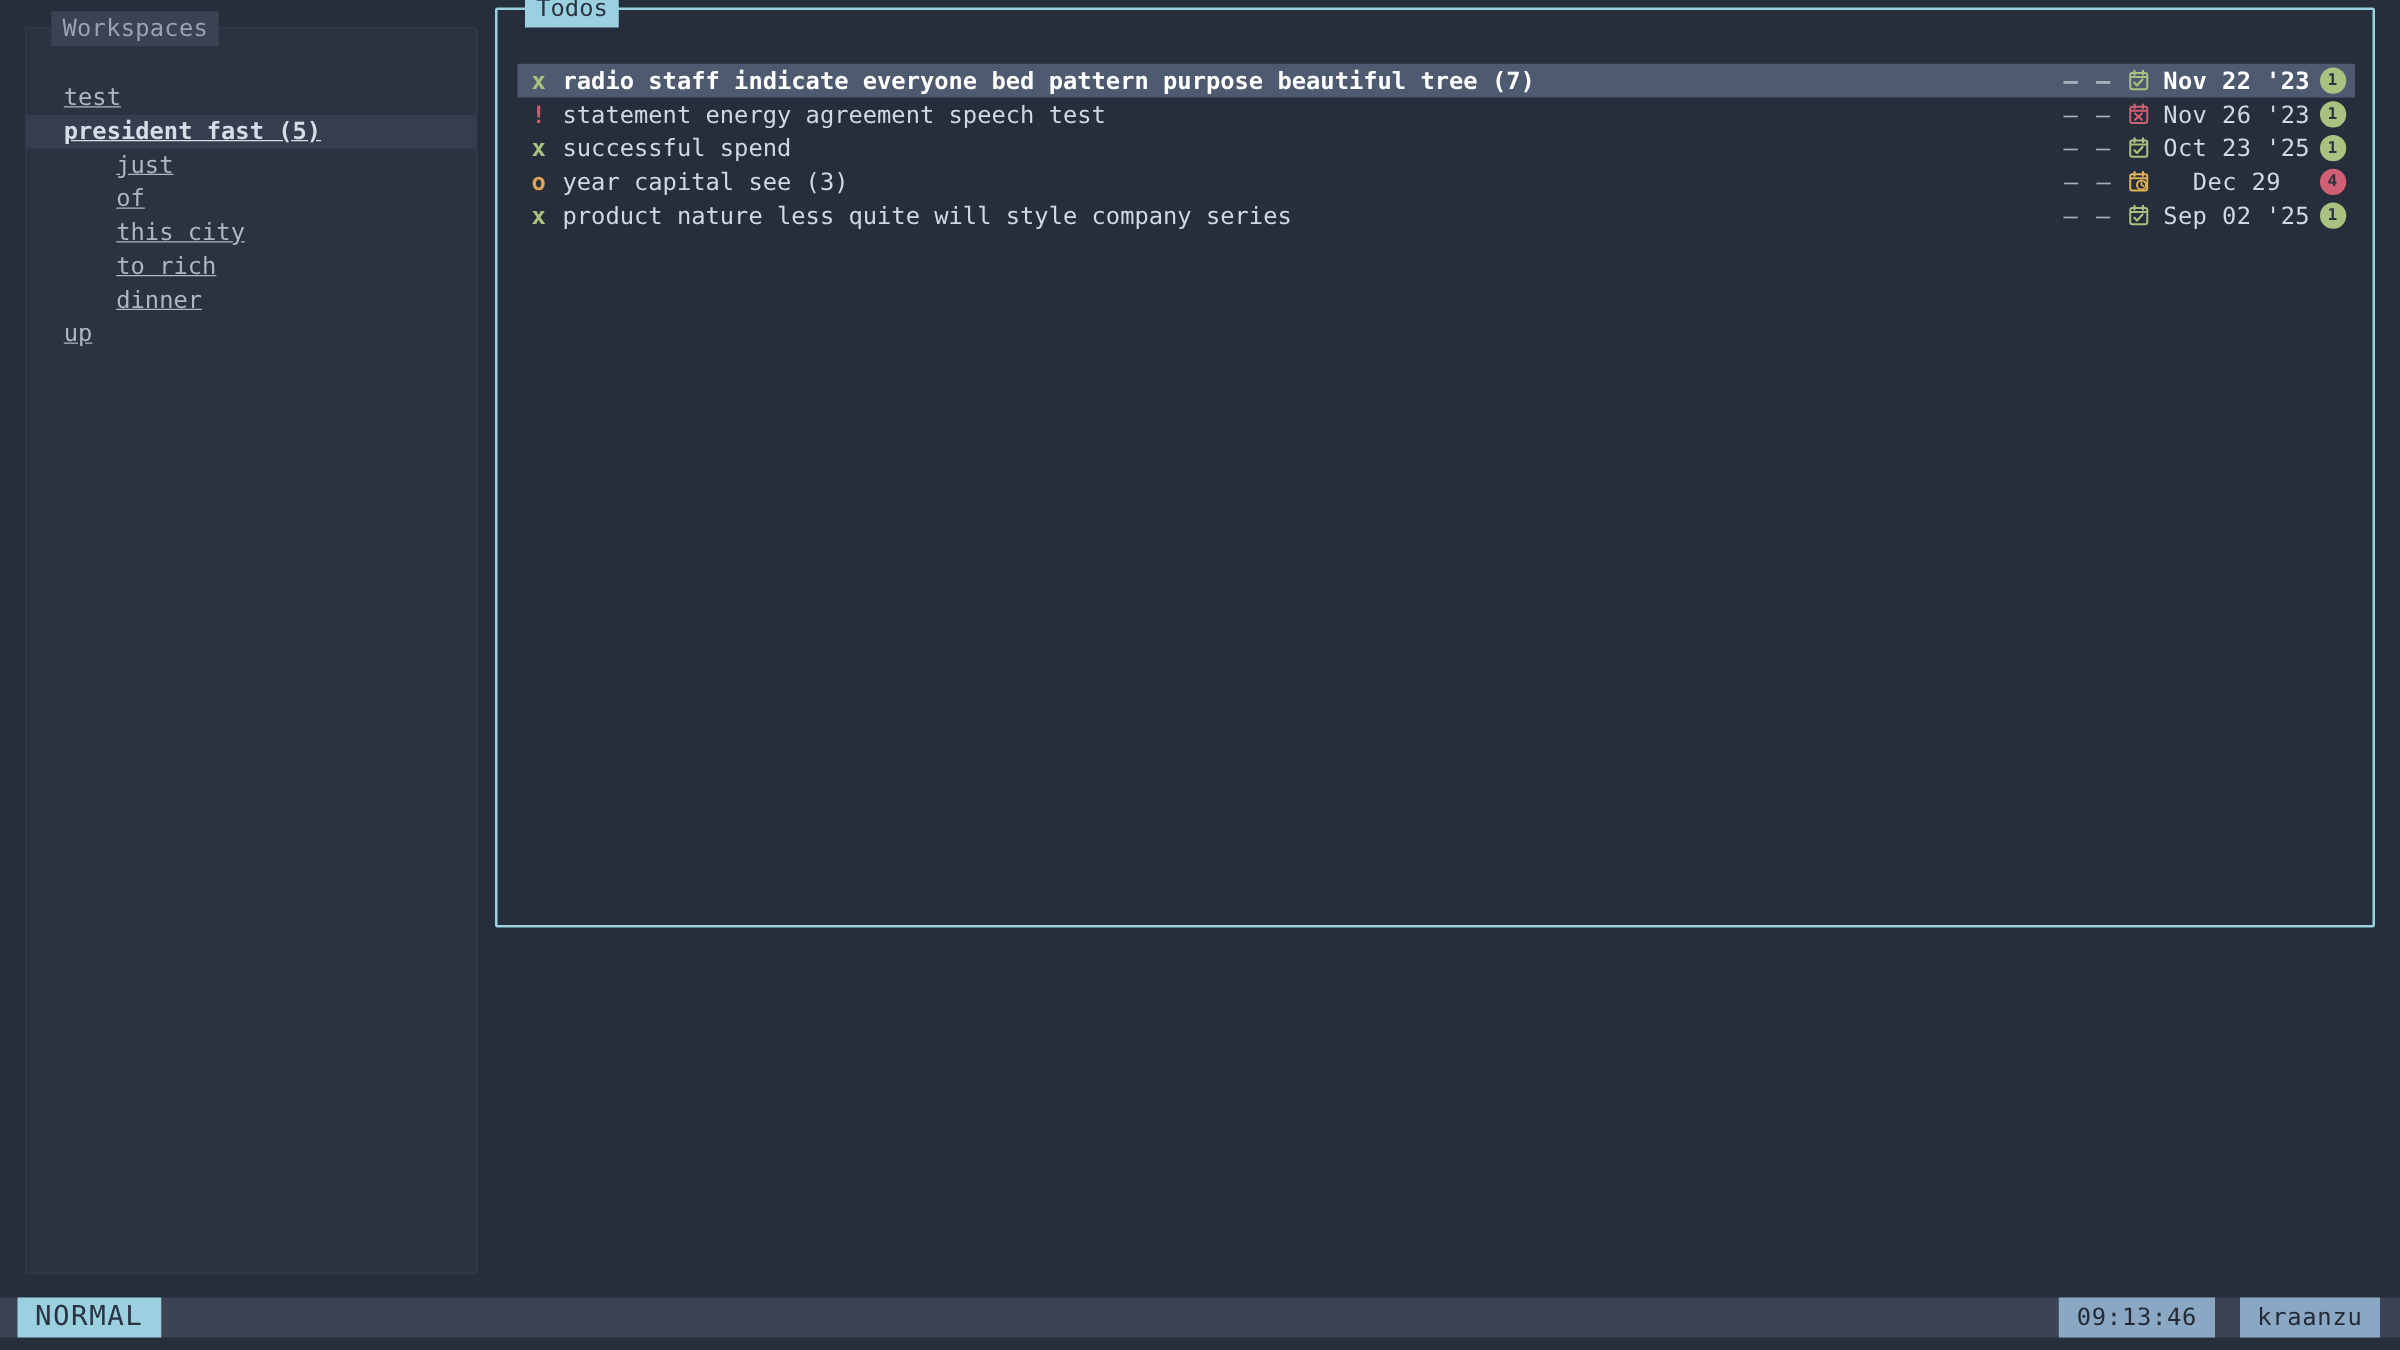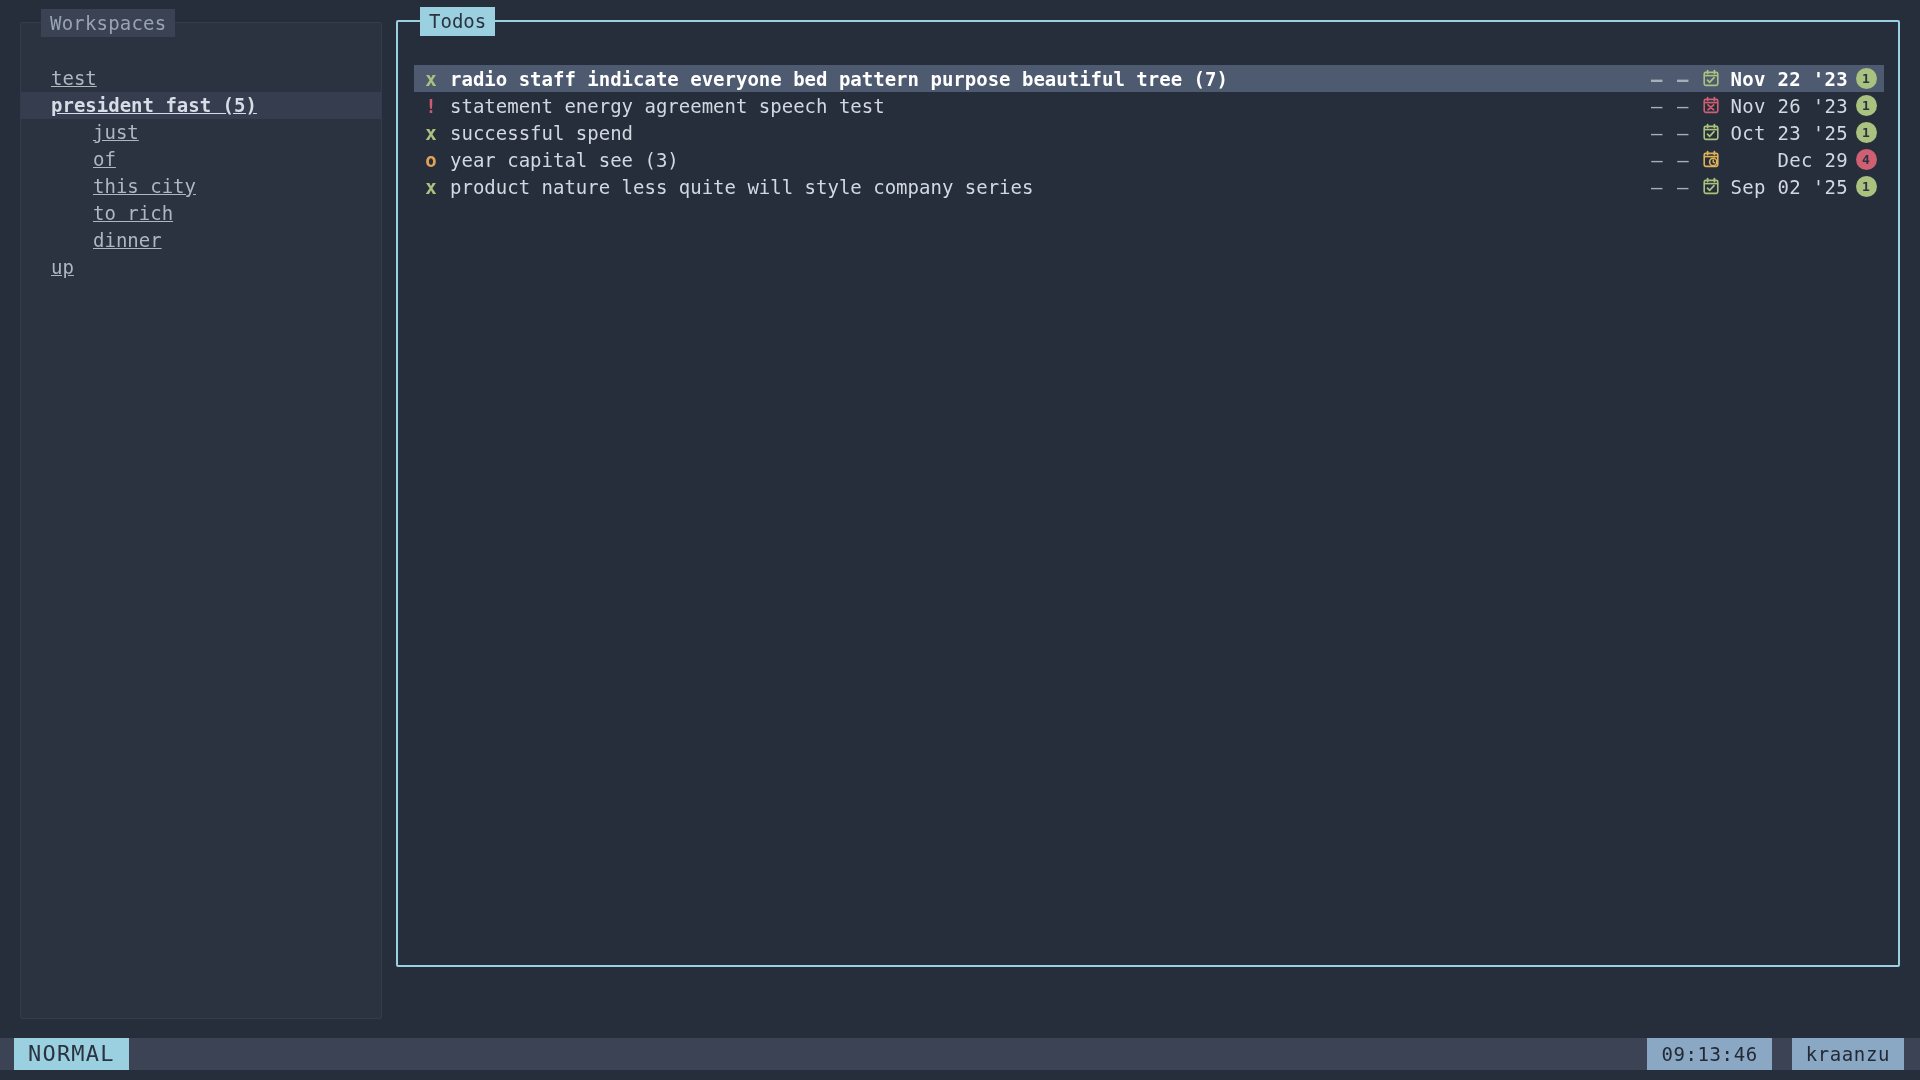--- a/index.html
+++ b/index.html
@@ -68,23 +68,23 @@
   .ws-row.selected {
     background: #353d4e;
     color: #d7dde6;
     font-weight: bold;
   }
 
   
   .todo-panel {
     position: absolute;
     left: 396px;
-    top: 20px;
+    top: 6px;
     width: 1504px;
-    height: 947px;
+    height: 736px;
     border: 2px solid #9ad0e0;
     border-radius: 2px;
     background: #272e3b;
   }
   .todo-title {
     position: absolute;
     left: 22px;
     top: -15px;
     height: 29px;
     line-height: 29px;
@@ -142,21 +142,21 @@
   .cal-icon {
     flex: 0 0 30px;
     display: flex;
     align-items: center;
     justify-content: center;
   }
   .cal-icon svg { display: block; }
 
   .date-col {
     flex: 0 0 122px;
-    text-align: right;
+    text-align: center;
     padding-left: 5px;
     letter-spacing: 0.3px;
   }
 
   .badge-col {
     flex: 0 0 36px;
     display: flex;
     align-items: center;
     justify-content: center;
   }

